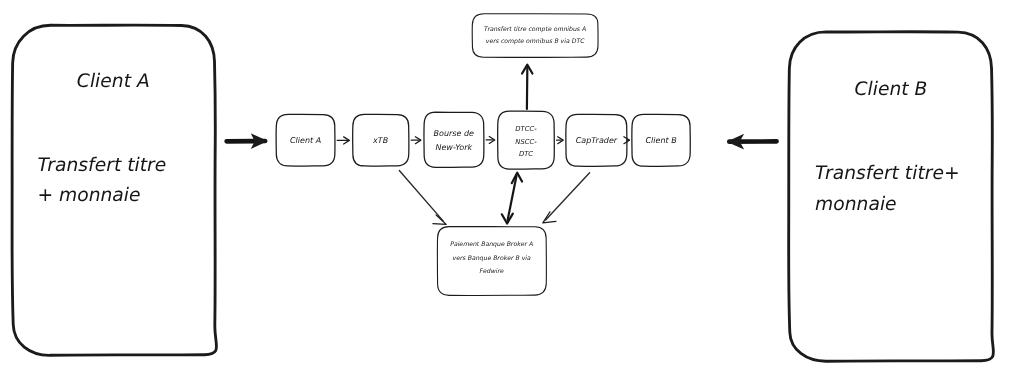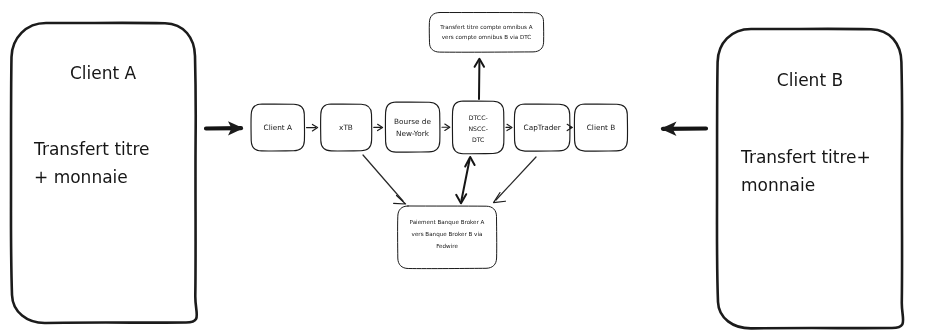--- a/index.html
+++ b/index.html
@@ -13,20 +13,21 @@
     position: relative;
     overflow: hidden;
     font-family: "DejaVu Sans", sans-serif;
   }
   #canvas-root {
     position: absolute;
     left: 0;
     top: 0;
     width: 927px;
     height: 335px;
+    font-style: italic;
   }
   svg.diagram {
     display: block;
     width: 927px;
     height: 335px;
   }
   .shape-path {
     fill: #ffffff;
     stroke: #1b1b1b;
     stroke-linecap: round;

